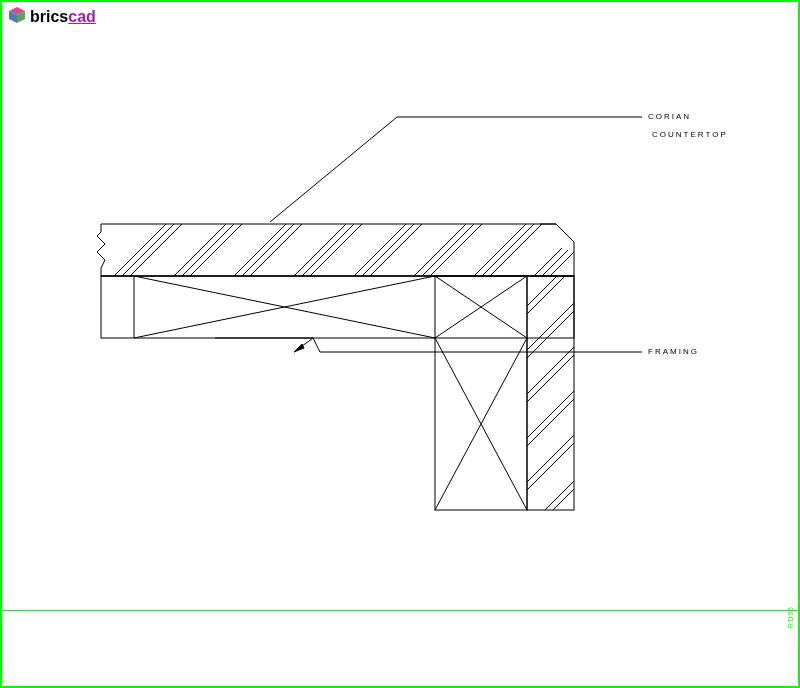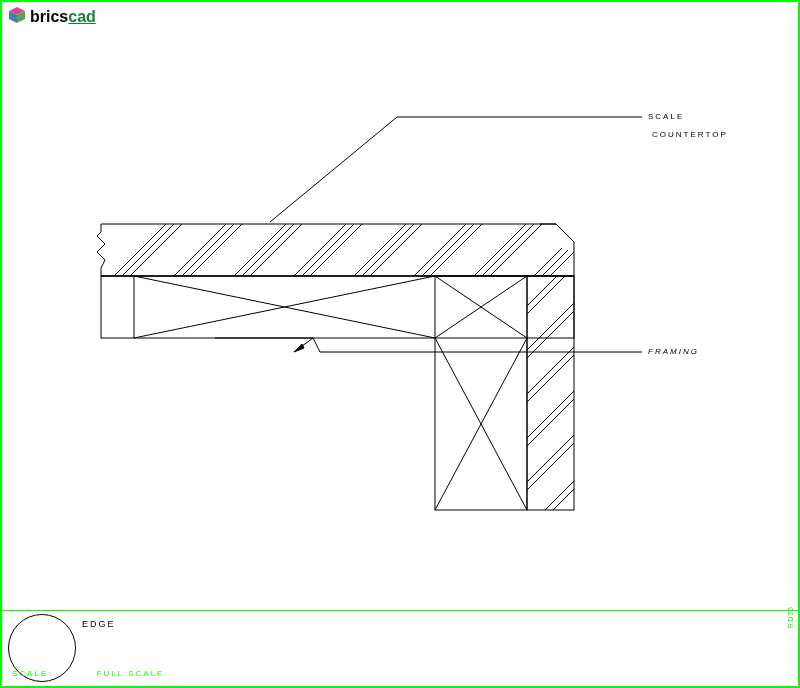--- a/index.html
+++ b/index.html
@@ -1,21 +1,21 @@
 <!DOCTYPE html>
 <html><head>
 <meta charset="utf-8">
 <style>
   * { margin: 0; padding: 0; box-sizing: border-box; }
   body { background: #fff; font-family: Arial, sans-serif; width: 800px; height: 688px; position: relative; }
   .frame { border: 2px solid #00ff00; width: 800px; height: 688px; position: relative; }
   .header { position: absolute; top: 4px; left: 6px; display: flex; align-items: center; gap: 4px; }
   .logo-icon { display: inline-block; }
   .brand { font-weight: bold; font-size: 16px; letter-spacing: 0; }
-  .brand .cad { color: #15803d; text-decoration: underline; }
+  .brand .cad { color: #a21caf; text-decoration: underline; }
   .drawing-area { position: absolute; top: 30px; left: 0; right: 0; bottom: 80px; }
   .label { position: absolute; font-size: 8px; letter-spacing: 2px; white-space: nowrap; font-family: Arial, sans-serif; }
   .divider { position: absolute; height: 1px; background: #00ff00; left: 0; right: 0; }
   .title-block { position: absolute; bottom: 0; left: 0; right: 0; height: 75px; }
   .title-circle { position: absolute; left: 6px; top: 3px; width: 68px; height: 68px; border: 1px solid #000; border-radius: 50%; }
   .title-text { position: absolute; left: 80px; top: 8px; font-size: 9px; letter-spacing: 2px; }
   .scale-row { position: absolute; left: 10px; bottom: 8px; font-size: 8px; letter-spacing: 2px; color: #00ff00; }
   .scale-label { margin-right: 40px; }
   .side-text { position: absolute; right: 4px; bottom: 80px; font-size: 7px; color: #00ff00; transform: rotate(-90deg); transform-origin: right bottom; letter-spacing: 1px; }
 </style>
@@ -117,31 +117,23 @@
 
         <line x1="292" y1="320" x2="311" y2="306"></line>
         <line x1="311" y1="306" x2="213" y2="306"></line>
         <line x1="311" y1="306" x2="318" y2="320"></line>
         <line x1="318" y1="320" x2="640" y2="320"></line>
 
         <polygon points="292,320 300,312 302,316" fill="#000"></polygon>
       </g>
     </svg>
 
-    <div class="label" style="left:646px; top:80px;">SCALE</div>
+    <div class="label" style="left:646px; top:80px;">CORIAN</div>
     <div class="label" style="left:650px; top:98px;">COUNTERTOP</div>
-    <div class="label" style="left:646px; top:315px;font-style:italic;">FRAMING</div>
+    <div class="label" style="left:646px; top:315px;">FRAMING</div>
   </div>
 
   <div class="divider" style="bottom:75px;"></div>
 
-  <div class="title-block">
-    <div class="title-circle"></div>
-    <div class="title-text">EDGE</div>
-    <div class="scale-row">
-      <span class="scale-label">SCALE:</span>
-      <span>FULL SCALE</span>
-    </div>
-  </div>
 
   <div class="side-text">RD95</div>
 
 </div>
 
 </body></html>

